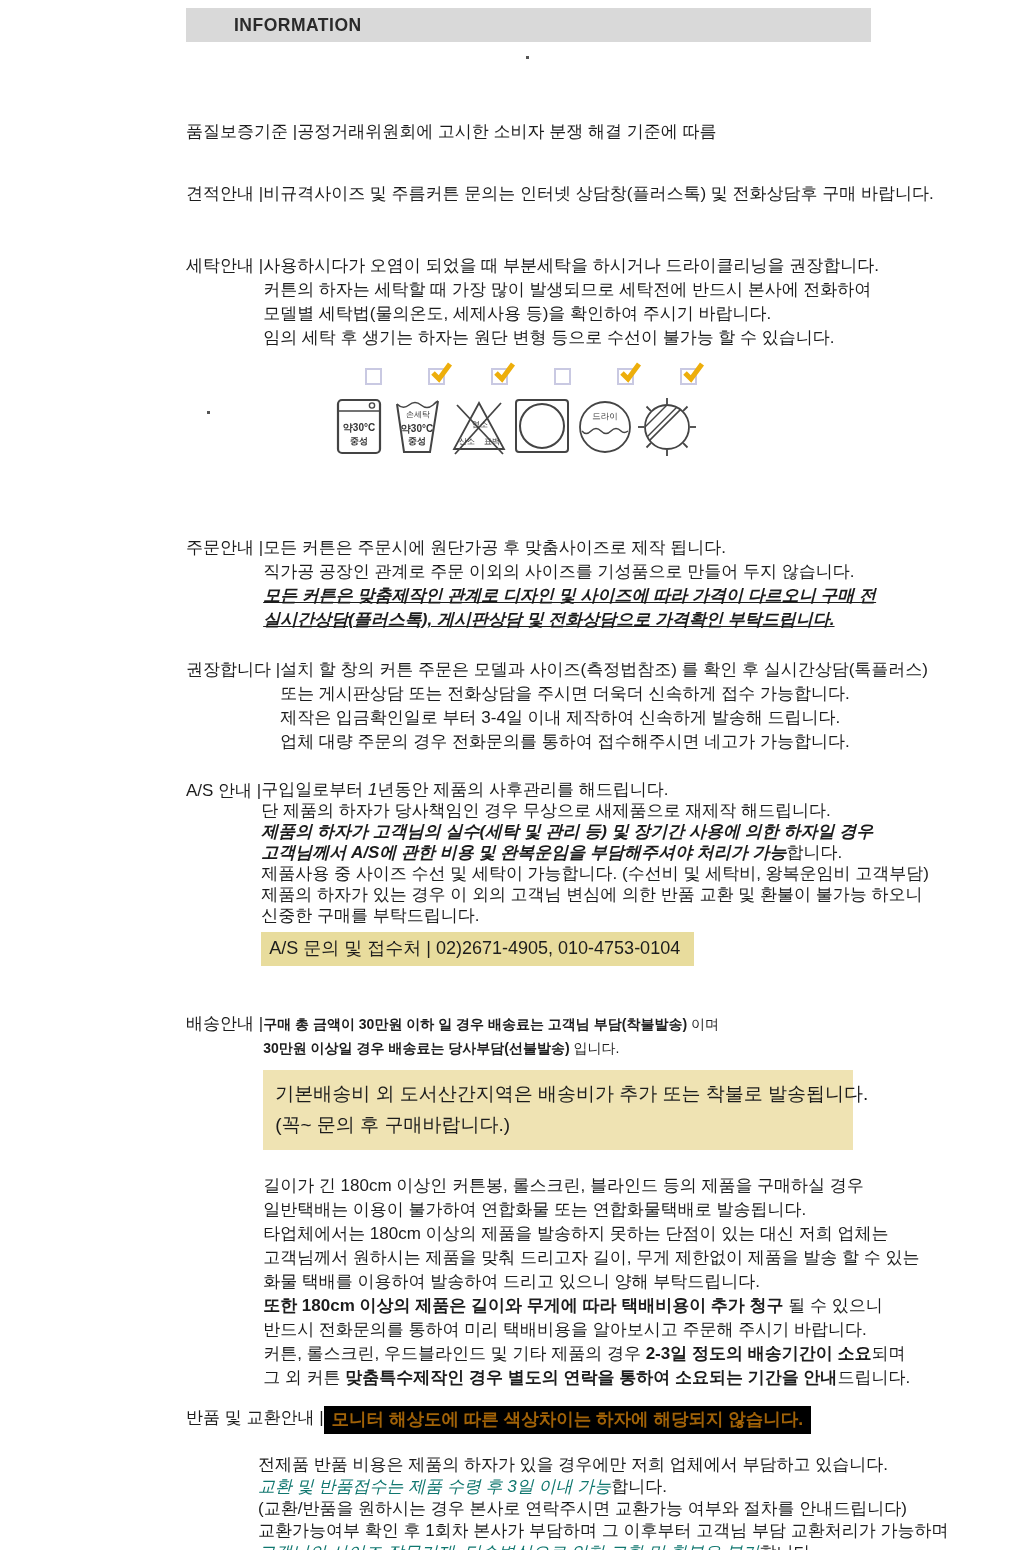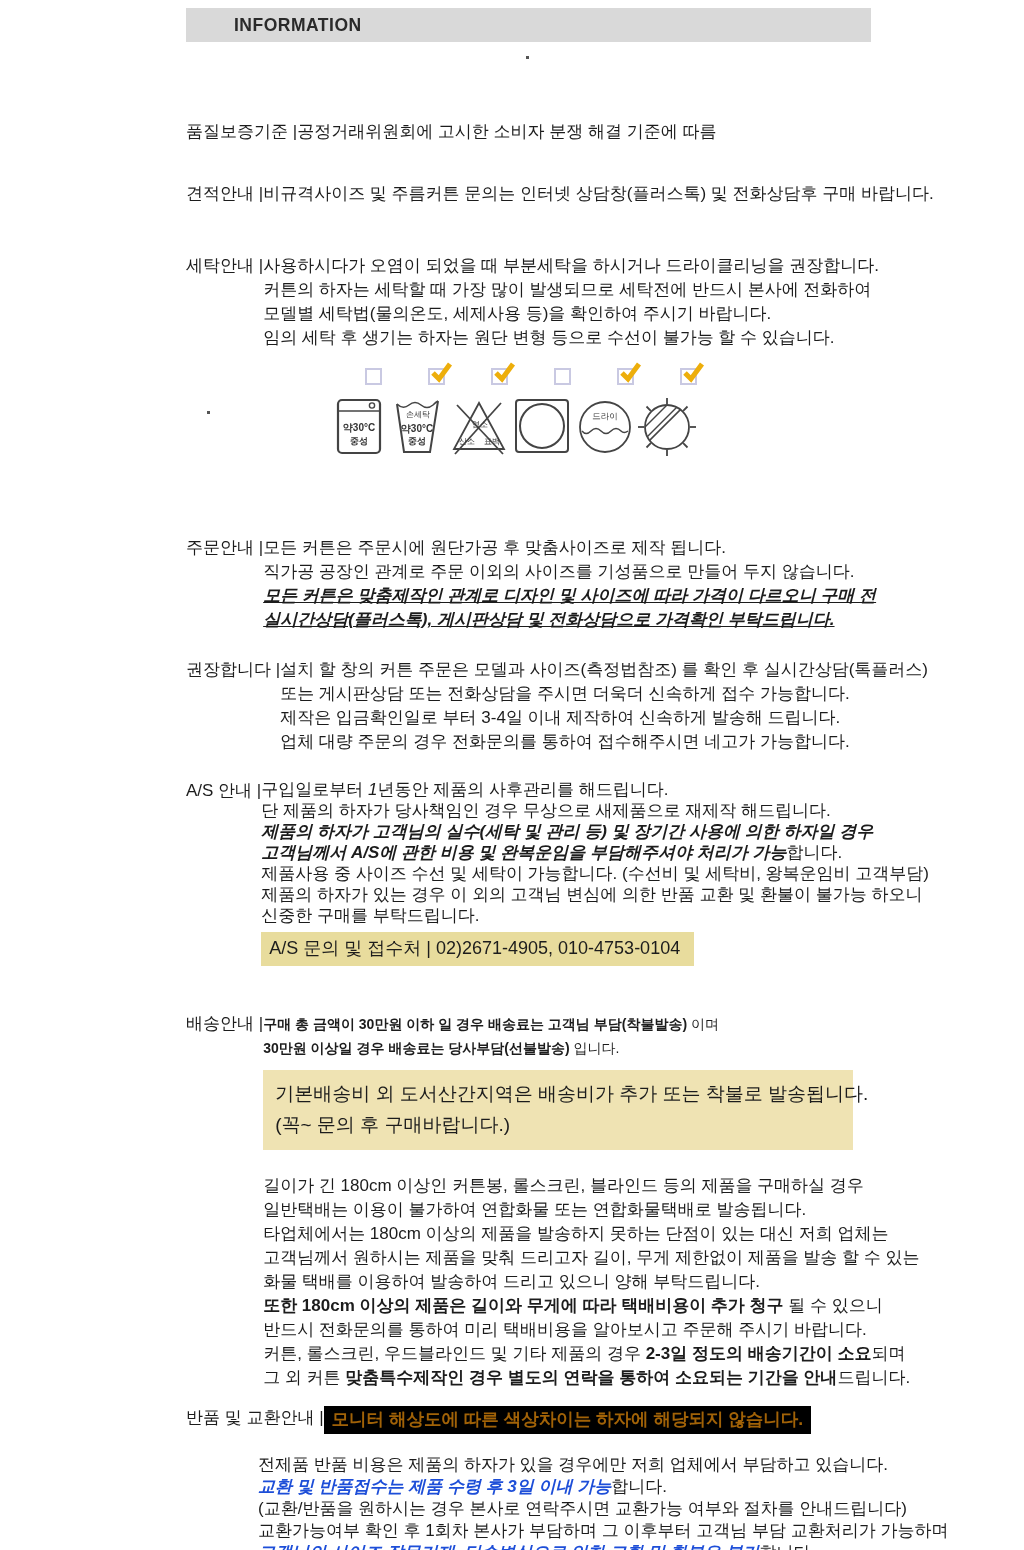--- a/index.html
+++ b/index.html
@@ -17,21 +17,21 @@
   .section{display:flex;margin-left:186px;font-size:17px;line-height:24px;}
   .label{flex:0 0 auto;min-width:72px;white-space:nowrap;}
   .content{flex:1 1 auto;}
   .tline{white-space:nowrap;}
 
   .s-p{}
   .s-b{font-weight:bold;}
   .s-i{font-style:italic;}
   .s-bi{font-weight:bold;font-style:italic;}
   .s-biu{font-weight:bold;font-style:italic;text-decoration:underline;}
-  .s-r{font-weight:bold;font-style:italic;color:#1d4ed8;}
+  .s-r{font-weight:normal;font-style:italic;color:#0f766e;}
 
   .sec-quality{margin-top:78px;}
   .sec-estimate{margin-top:38px;}
   .sec-washing{margin-top:48px;}
   .sec-order{margin-top:79px;}
   .sec-caution{margin-top:26px;}
   .sec-as{margin-top:25px;}
   .sec-as .tline{line-height:21px;}
   .sec-shipping{margin-top:46px;}
   .sec-returns{margin-top:16px;margin-left:186px;font-size:17px;line-height:24px;}

